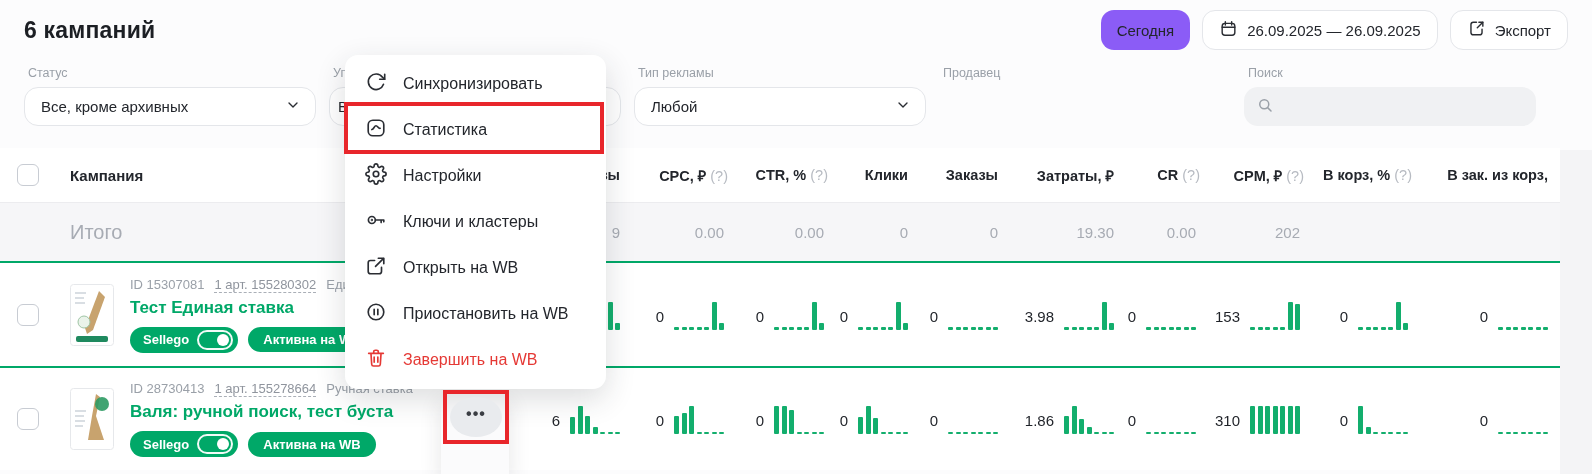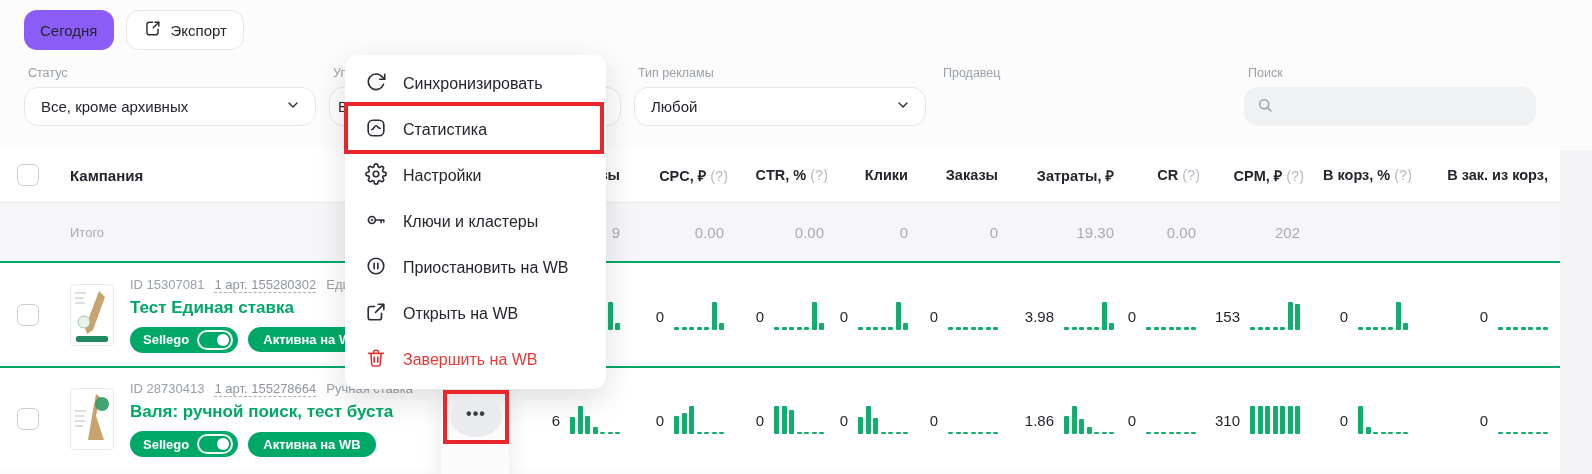--- a/index.html
+++ b/index.html
@@ -34,21 +34,21 @@
   .table{position:relative;margin-top:22px;width:1560px}
   .grid{display:grid;grid-template-columns:56px 480px 96px 104px 100px 84px 90px 116px 82px 104px 108px 140px;align-items:center}
   .hrow{height:55px;border-bottom:1px solid var(--line);background:#fff}
   .hcamp{font-size:15px;font-weight:600;color:#23262c;padding-left:14px}
   .hnum{font-size:14.5px;font-weight:600;color:#23262c;text-align:right;padding-right:8px;white-space:nowrap}
   .hnum .hint{color:#b7bbc2;font-weight:400;margin-left:4px}
   .cbc{display:flex;justify-content:center}
   .checkbox{width:22px;height:22px;border:1.5px solid #c8ccd3;border-radius:6px;background:#fff;display:inline-block;cursor:pointer}
 
   .trow{height:60px;background:#f6f6f8;border-bottom:2px solid var(--accent)}
-  .tlabel{font-size:13px;font-weight:500;color:var(--gray2);padding-left:14px}
+  .tlabel{font-size:20px;font-weight:500;color:var(--gray2);padding-left:14px}
   .tnum{font-size:15px;font-weight:500;color:var(--gray2);text-align:right;padding-right:12px}
 
   .row{background:#fff}
   .row1{height:105px;border-bottom:2px solid var(--accent)}
   .row2{height:102px}
   .camp{display:flex;align-items:center;padding-left:14px;gap:16px}
   .thumb{width:44px;height:62px;flex:0 0 auto}
   .meta{display:flex;gap:10px;align-items:baseline;font-size:13px;color:var(--gray);white-space:nowrap}
   .cart{border-bottom:1px dashed #aaafb7;cursor:pointer;color:#8f949d}
   .cname{display:inline-block;font-size:17px;font-weight:600;color:var(--accent);margin:5px 0 9px;cursor:pointer;text-decoration:none}
@@ -78,24 +78,32 @@
            border:none;z-index:7;cursor:pointer;display:flex;align-items:center;justify-content:center}
   .morebtn span{font-size:16px;font-weight:700;color:#3a3d43;letter-spacing:1px;line-height:0;margin-top:-6px}
   .annbox{position:absolute;border:4px solid var(--ann-red);z-index:8;pointer-events:none}
   .ann-stat{left:344px;top:102px;width:260px;height:52px}
   .ann-more{left:443px;top:390px;width:66px;height:54px}
 </style>
 </head>
 <body>
 
 <div class="topbar">
+  <div class="title">6 кампаний</div>
   <div class="topbtns">
     <button class="btn gray">
         <span>Сегодня</span>
       </button>
+    <button class="btn">
+      <span><svg width="19" height="19" viewBox="0 0 24 24" fill="none" stroke-width="1.8" stroke-linecap="round">
+            <rect x="4" y="5.5" width="16" height="15" rx="3.5"></rect>
+            <path d="M8 3.5v4M16 3.5v4M4 10.5h16"></path>
+          </svg></span>
+      <span>26.09.2025 — 26.09.2025</span>
+    </button>
     <button class="btn">
       <span><svg width="19" height="19" viewBox="0 0 24 24" fill="none" stroke-width="1.8" stroke-linecap="round" stroke-linejoin="round">
             <path d="M19 13v4a3 3 0 0 1-3 3H8a3 3 0 0 1-3-3V7a3 3 0 0 1 3-3h4"></path>
             <polyline points="15 4 20 4 20 9"></polyline>
             <line x1="20" y1="4" x2="13" y2="11"></line>
           </svg></span>
       <span>Экспорт</span>
     </button>
   </div>
 </div>
@@ -512,34 +520,34 @@
   </div>
   <div class="mi">
     <span><svg width="22" height="22" viewBox="0 0 24 24" fill="none" stroke-width="1.8" stroke-linecap="round" stroke-linejoin="round">
           <circle cx="7.5" cy="12" r="3.8"></circle>
           <circle cx="7.5" cy="12" r="0.4"></circle>
           <path d="M11.3 12h9.2M17.6 12v2.8M20.5 12v2"></path>
         </svg></span>
     <span>Ключи и кластеры</span>
   </div>
   <div class="mi">
-    <span><svg width="22" height="22" viewBox="0 0 24 24" fill="none" stroke-width="1.8" stroke-linecap="round">
-          <circle cx="12" cy="12" r="8.5"></circle>
-          <path d="M10 9v6M14 9v6"></path>
-        </svg></span>
-    <span>Приостановить на WB</span>
-  </div>
-  <div class="mi">
     <span><svg width="22" height="22" viewBox="0 0 24 24" fill="none" stroke-width="1.8" stroke-linecap="round" stroke-linejoin="round">
           <path d="M18 13.5V18a2.5 2.5 0 0 1-2.5 2.5H6A2.5 2.5 0 0 1 3.5 18V8.5A2.5 2.5 0 0 1 6 6h4.5"></path>
           <polyline points="14.5 3.5 20.5 3.5 20.5 9.5"></polyline>
           <line x1="20" y1="4" x2="11.5" y2="12.5"></line>
         </svg></span>
     <span>Открыть на WB</span>
   </div>
+  <div class="mi">
+    <span><svg width="22" height="22" viewBox="0 0 24 24" fill="none" stroke-width="1.8" stroke-linecap="round">
+          <circle cx="12" cy="12" r="8.5"></circle>
+          <path d="M10 9v6M14 9v6"></path>
+        </svg></span>
+    <span>Приостановить на WB</span>
+  </div>
   <div class="mi danger">
     <span><svg width="22" height="22" viewBox="0 0 24 24" fill="none" stroke-width="1.8" stroke-linecap="round" stroke-linejoin="round">
           <path d="M4 7h16M9.5 7V5.2A1.7 1.7 0 0 1 11.2 3.5h1.6a1.7 1.7 0 0 1 1.7 1.7V7M6.5 7l.8 11.8a2 2 0 0 0 2 1.9h5.4a2 2 0 0 0 2-1.9L17.5 7"></path>
           <path d="M10 11v5.5M14 11v5.5"></path>
         </svg></span>
     <span>Завершить на WB</span>
   </div>
 </div>
 
 <button class="morebtn">

